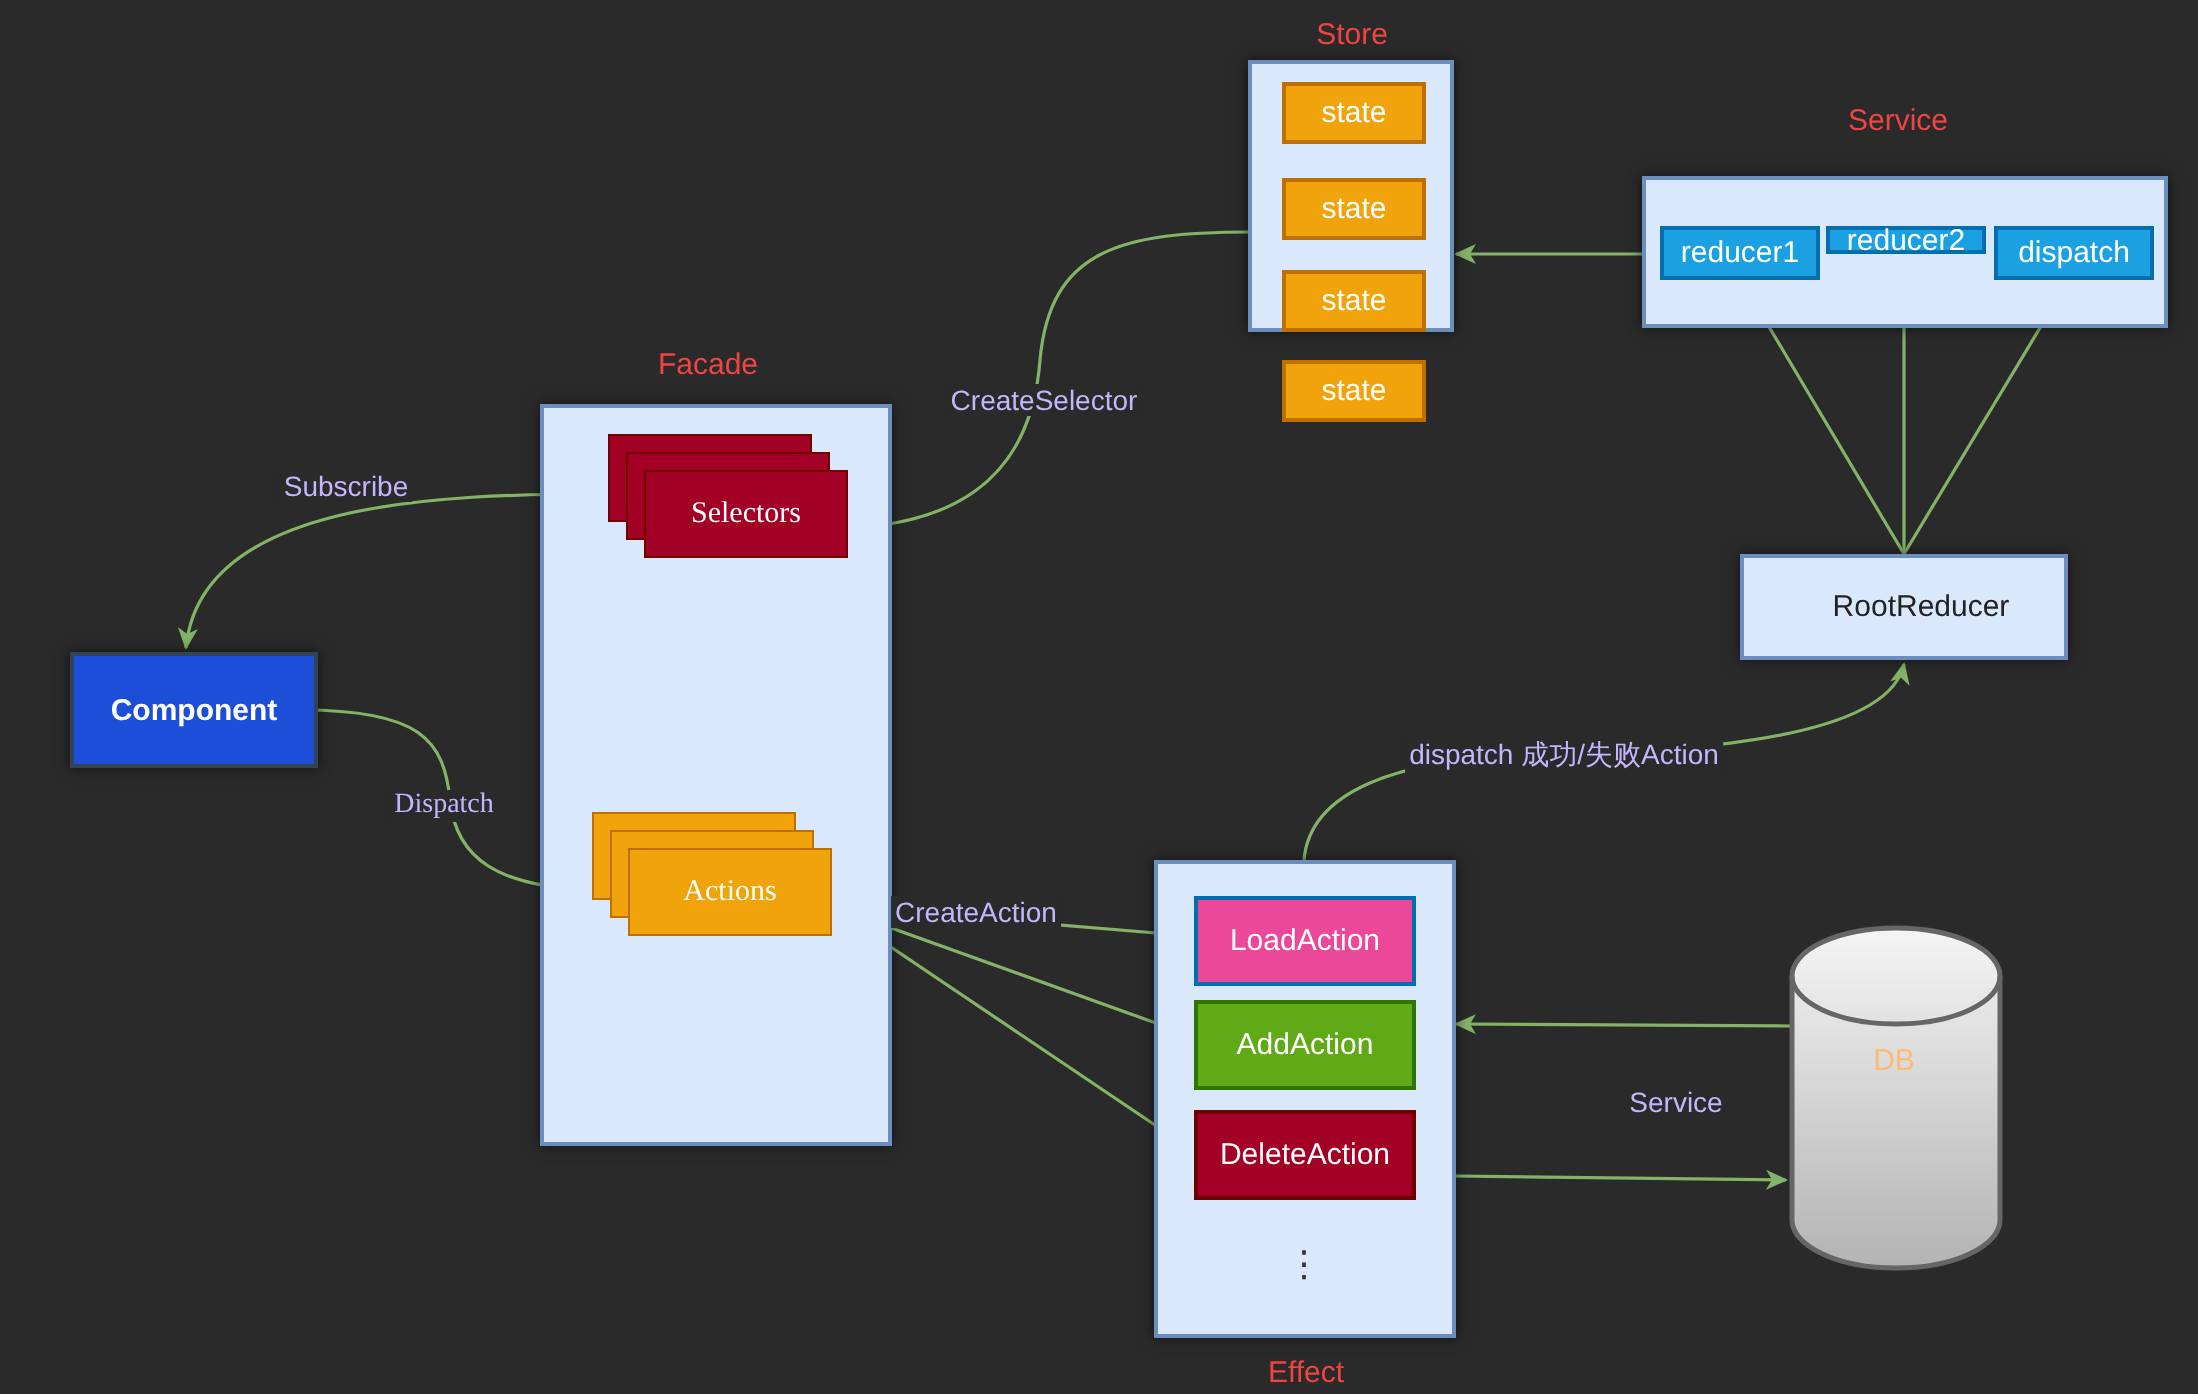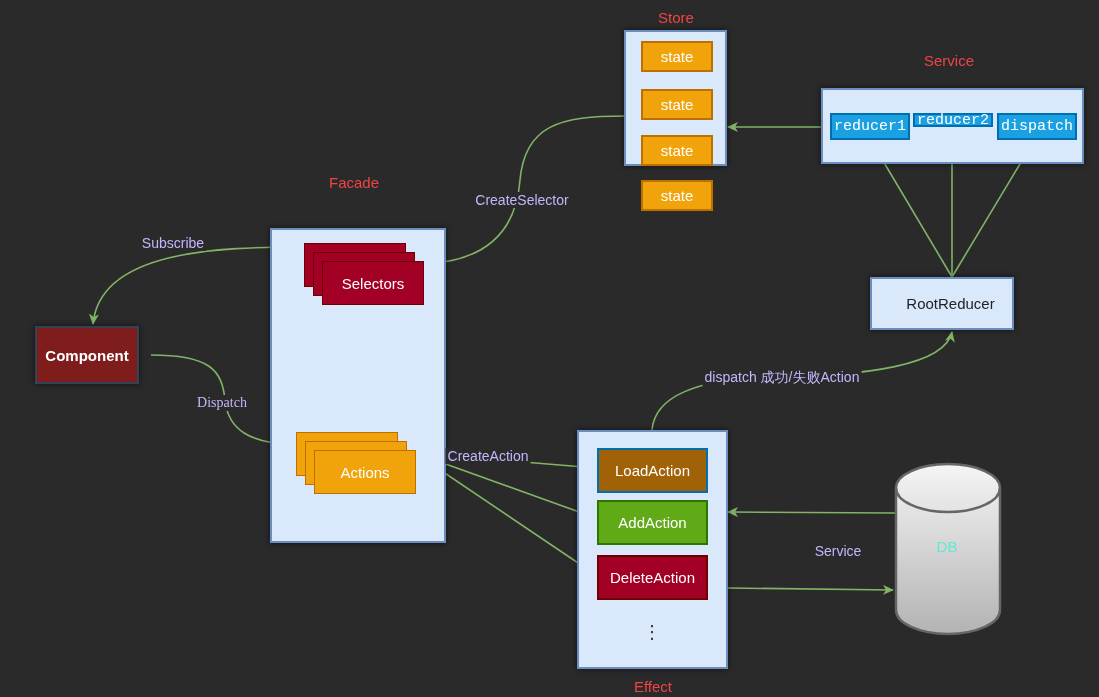--- a/index.html
+++ b/index.html
@@ -52,58 +52,58 @@
 
 <div class="lbl" style="left:676px; top:9px;">Store</div>
 <div class="container" style="left:624px; top:30px; width:103px; height:136px;">
   <div class="box state" style="left:15px; top:9px; width:72px; height:31px;">state</div>
   <div class="box state" style="left:15px; top:57px; width:72px; height:31px;">state</div>
   <div class="box state" style="left:15px; top:103px; width:72px; height:31px;">state</div>
   <div class="box state" style="left:15px; top:148px; width:72px; height:31px;">state</div>
 </div>
 
 <div class="lbl" style="left:949px; top:52px;">Service</div>
-<div class="container" style="left:821px; top:88px; width:263px; height:76px;font-family:Liberation Mono, monospace;">
+<div class="container" style="left:821px; top:88px; width:263px; height:76px;">
   <div class="box reducer" style="left:7px; top:23px; width:80px; height:27px;">reducer1</div>
   <div class="box reducer" style="left:90px; top:23px; width:80px; height:14px;">reducer2</div>
   <div class="box reducer" style="left:174px; top:23px; width:80px; height:27px;">dispatch</div>
 </div>
 
 <div class="lbl" style="left:354px; top:174px;">Facade</div>
-<div class="container" style="left:270px; top:228px; width:176px; height:315px;">
+<div class="container" style="left:270px; top:202px; width:176px; height:371px;font-family:Liberation Serif, serif;">
   <div class="box sel" style="left:32px; top:13px; width:102px; height:44px;"></div>
   <div class="box sel" style="left:41px; top:22px; width:102px; height:44px;"></div>
   <div class="box sel" style="left:50px; top:31px; width:102px; height:44px;">Selectors</div>
   <div class="box act" style="left:24px; top:202px; width:102px; height:44px;"></div>
   <div class="box act" style="left:33px; top:211px; width:102px; height:44px;"></div>
   <div class="box act" style="left:42px; top:220px; width:102px; height:44px;">Actions</div>
 </div>
 
-<div class="box" style="left:35px; top:326px; width:104px; height:58px; background:#7f1d1d; border:2px solid #314354; font-weight:bold; box-shadow:0 0 6px rgba(0,0,0,0.6);">Component</div>
+<div class="box" style="left:35px; top:326px; width:124px; height:58px; background:#1d4ed8; border:2px solid #314354; font-weight:bold; box-shadow:0 0 6px rgba(0,0,0,0.6);">Component</div>
 
-<div class="box" style="left:870px; top:277px; width:144px; height:53px; background:#dae8fc; border:2px solid #6c8ebf; color:#222; box-shadow:0 0 6px rgba(0,0,0,0.6);padding-left:17px;">RootReducer</div>
+<div class="box" style="left:870px; top:277px; width:164px; height:53px; background:#dae8fc; border:2px solid #6c8ebf; color:#222; box-shadow:0 0 6px rgba(0,0,0,0.6);padding-left:17px;">RootReducer</div>
 
 <div class="container" style="left:577px; top:430px; width:151px; height:239px;">
-  <div class="box" style="left:18px; top:16px; width:111px; height:45px; background:#a16207; border:2px solid #006eaf;">LoadAction</div>
+  <div class="box" style="left:18px; top:16px; width:111px; height:45px; background:#ec4899; border:2px solid #006eaf;">LoadAction</div>
   <div class="box" style="left:18px; top:68px; width:111px; height:45px; background:#60a917; border:2px solid #2d7600;">AddAction</div>
   <div class="box" style="left:18px; top:123px; width:111px; height:45px; background:#a20025; border:2px solid #6f0000;">DeleteAction</div>
   <div class="box" style="left:58px; top:185px; width:30px; height:30px; color:#333; font-size:18px;">⋮</div>
 </div>
 <div class="lbl" style="left:653px; top:678px;">Effect</div>
 
 <svg style="position:absolute; left:890px; top:460px;" width="116" height="182">
   <defs>
     <linearGradient id="dbg" x1="0" y1="0" x2="0" y2="1">
       <stop offset="0" stop-color="#f5f5f5"></stop>
       <stop offset="1" stop-color="#b3b3b3"></stop>
     </linearGradient>
   </defs>
   <path d="M6,28 L6,150 A52,24 0 0 0 110,150 L110,28 A52,24 0 0 0 6,28 Z" fill="url(#dbg)" stroke="#666" stroke-width="2.5"></path>
   <path d="M6,28 A52,24 0 0 0 110,28" fill="none" stroke="#666" stroke-width="2.5"></path>
 </svg>
-<div class="lbl" style="left:947px; top:538px; color:#5eead4;">DB</div>
+<div class="lbl" style="left:947px; top:522px; color:#fdba74;">DB</div>
 
 <div class="edge-lbl" style="left:173px; top:243px;">Subscribe</div>
 <div class="edge-lbl" style="left:222px; top:403px;font-family:Liberation Serif, serif;">Dispatch</div>
 <div class="edge-lbl" style="left:522px; top:200px;">CreateSelector</div>
 <div class="edge-lbl" style="left:488px; top:456px;">CreateAction</div>
 <div class="edge-lbl" style="left:782px; top:378px;">dispatch 成功/失败Action</div>
 <div class="edge-lbl" style="left:818px; top:551px; background:transparent;margin-left:20px;">Service</div>
 
 </body></html>

